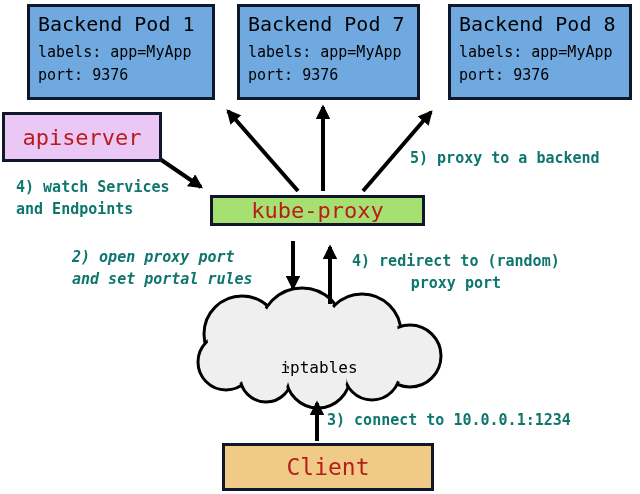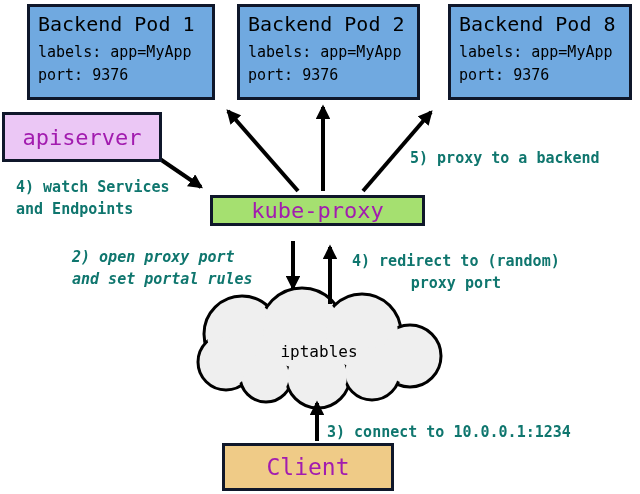--- a/index.html
+++ b/index.html
@@ -45,52 +45,52 @@
     font-size: 15px;
     color: #000;
     white-space: nowrap;
     line-height: 23px;
   }
   .node-label {
     display: flex;
     align-items: center;
     justify-content: center;
     font-size: 22px;
-    color: #a21caf;
+    color: #b91c1c;
   }
   .apiserver {
     left: 2px; top: 112px; width: 160px; height: 50px;
     background: var(--apiserver_fill);
   }
   .kubeproxy {
     left: 210px; top: 195px; width: 215px; height: 31px;
     background: var(--kube_proxy_fill);
   }
   .client {
-    left: 222px; top: 443px; width: 172px; height: 48px;
+    left: 222px; top: 443px; width: 212px; height: 48px;
     background: var(--client_fill);
     font-size: 23px;
   }
   .step {
     position: absolute;
     font-size: 15px;
     font-weight: bold;
     color: #0f766e;
     line-height: 22px;
     white-space: nowrap;
   }
   .step1 { left: 16px;  top: 176px; }
   .step2 { left: 72px;  top: 246px; font-style: italic; }
-  .step3 { left: 327px; top: 409px; margin-top: 12px; }
+  .step3 { left: 327px; top: 409px; }
   .step4 { left: 352px; top: 250px; text-align: center; }
   .step5 { left: 410px; top: 147px; }
   .iptables-label {
     position: absolute;
     left: 264px;
-    top: 342px;
+    top: 358px;
     width: 110px;
     text-align: center;
     font-size: 16px;
     color: #000;
   }
   .cloud-circle {
     fill: var(--cloud_fill);
     stroke: #000;
     stroke-width: 3;
   }
@@ -147,21 +147,21 @@
     <line class="arrow" x1="330" y1="304" x2="330" y2="247" marker-end="url(#ah)"></line>
     <line class="arrow" x1="317" y1="441" x2="317" y2="403" marker-end="url(#ah)"></line>
   </svg>
 
   <div class="box pod" style="left:27px">
     <div class="pod-title">Backend Pod 1</div>
     <div class="pod-line">labels: app=MyApp</div>
     <div class="pod-line">port: 9376</div>
   </div>
   <div class="box pod" style="left:237px;width:183px">
-    <div class="pod-title">Backend Pod 2</div>
+    <div class="pod-title">Backend Pod 7</div>
     <div class="pod-line">labels: app=MyApp</div>
     <div class="pod-line">port: 9376</div>
   </div>
   <div class="box pod" style="left:448px;width:184px">
     <div class="pod-title">Backend Pod 8</div>
     <div class="pod-line">labels: app=MyApp</div>
     <div class="pod-line">port: 9376</div>
   </div>
 
   <div class="box node-label apiserver">apiserver</div>

